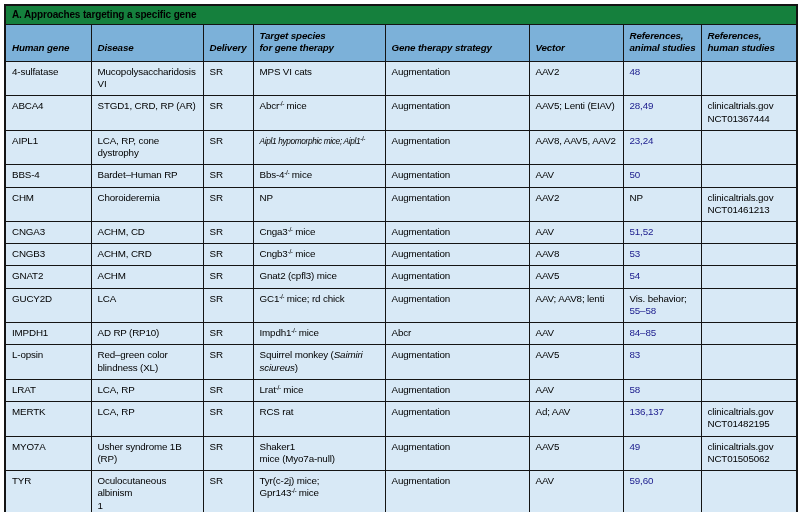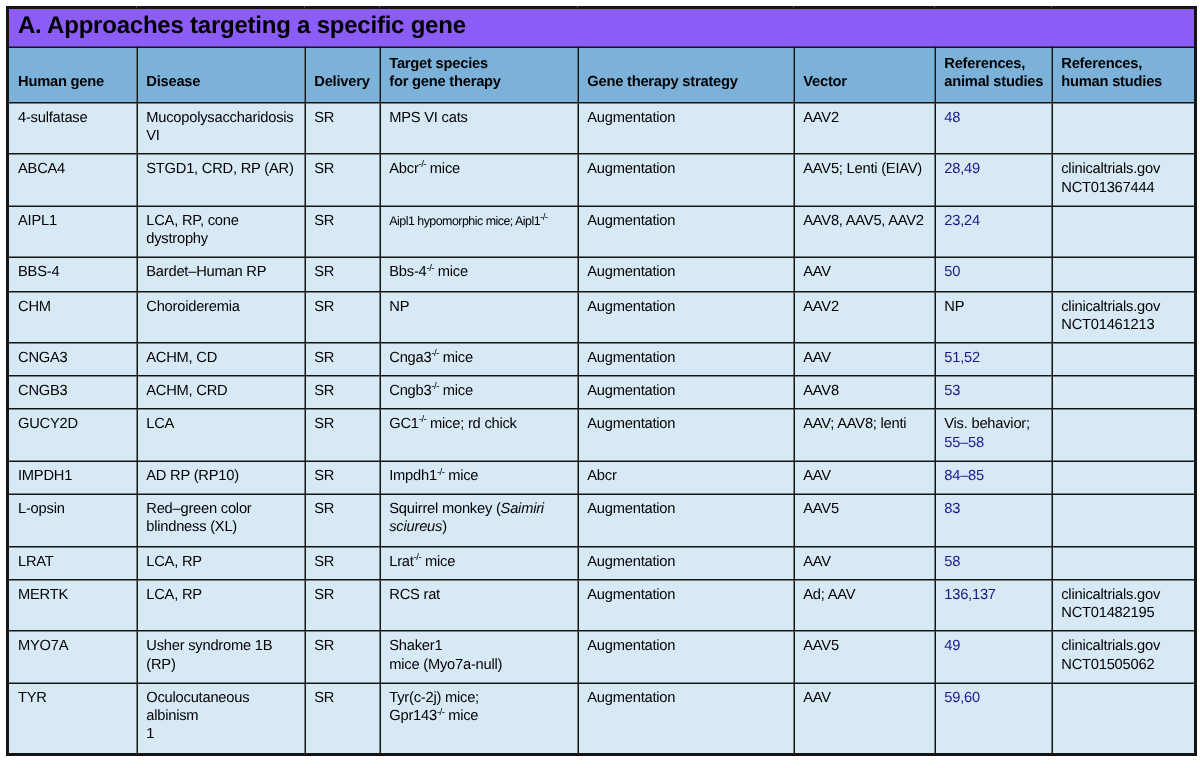--- a/index.html
+++ b/index.html
@@ -17,52 +17,53 @@
     table-layout: fixed;
     width: 792px;
     border: 2px solid #141414;
   }
   table.gt th, table.gt td {
     border: 1px solid #141414;
     text-align: left;
     letter-spacing: -0.15px;
   }
   tr.title-row td {
-    background: #8b5cf6;
+    background: #15803d;
     font-weight: bold;
-    font-size: 16px;
+    font-size: 10px;
     padding: 3px 6px 4px 6px;
     color: #000;
   }
   tr.col-row th {
     background: #7cb1d9;
     font-weight: bold;
     font-size: 9.8px;
     vertical-align: bottom;
     padding: 5px 4px 7px 6px;
     line-height: 1.22;
     color: #000;
+    font-style: italic;
   }
   tbody td {
     background: #d8e9f6;
     font-size: 9.8px;
     vertical-align: top;
     padding: 4px 5px 5px 6px;
     line-height: 1.25;
     color: #000;
   }
   sup {
     font-size: 6.5px;
     line-height: 0;
     vertical-align: 3.5px;
     letter-spacing: -0.4px;
   }
   .it { font-style: italic; }
   .ref { color: #1a1a8c; }
-  .cond { font-size: 8.3px; letter-spacing: -0.35px; }
+  .cond { font-size: 8.3px; letter-spacing: -0.35px; font-style: italic; }
 </style>
 </head>
 <body>
 
 <div class="wrap">
   <table class="gt">
     <colgroup>
       <col style="width:86px">
       <col style="width:112px">
       <col style="width:50px">
@@ -152,20 +153,30 @@
           <td><span>CNGB3</span></td>
           <td><span>ACHM, CRD</span></td>
           <td><span>SR</span></td>
           <td><span>Cngb3</span><sup>-/-</sup><span> mice</span></td>
           <td><span>Augmentation</span></td>
           <td><span>AAV8</span></td>
           <td><span class="ref">53</span></td>
           <td></td>
         </tr>
         <tr>
+          <td><span>GNAT2</span></td>
+          <td><span>ACHM</span></td>
+          <td><span>SR</span></td>
+          <td><span>Gnat2 (cpfl3) mice</span></td>
+          <td><span>Augmentation</span></td>
+          <td><span>AAV5</span></td>
+          <td><span class="ref">54</span></td>
+          <td></td>
+        </tr>
+        <tr>
           <td><span>GUCY2D</span></td>
           <td><span>LCA</span></td>
           <td><span>SR</span></td>
           <td><span>GC1</span><sup>-/-</sup><span> mice; rd chick</span></td>
           <td><span>Augmentation</span></td>
           <td><span>AAV; AAV8; lenti</span></td>
           <td><span>Vis. behavior;</span><br><span class="ref">55–58</span></td>
           <td></td>
         </tr>
         <tr>

